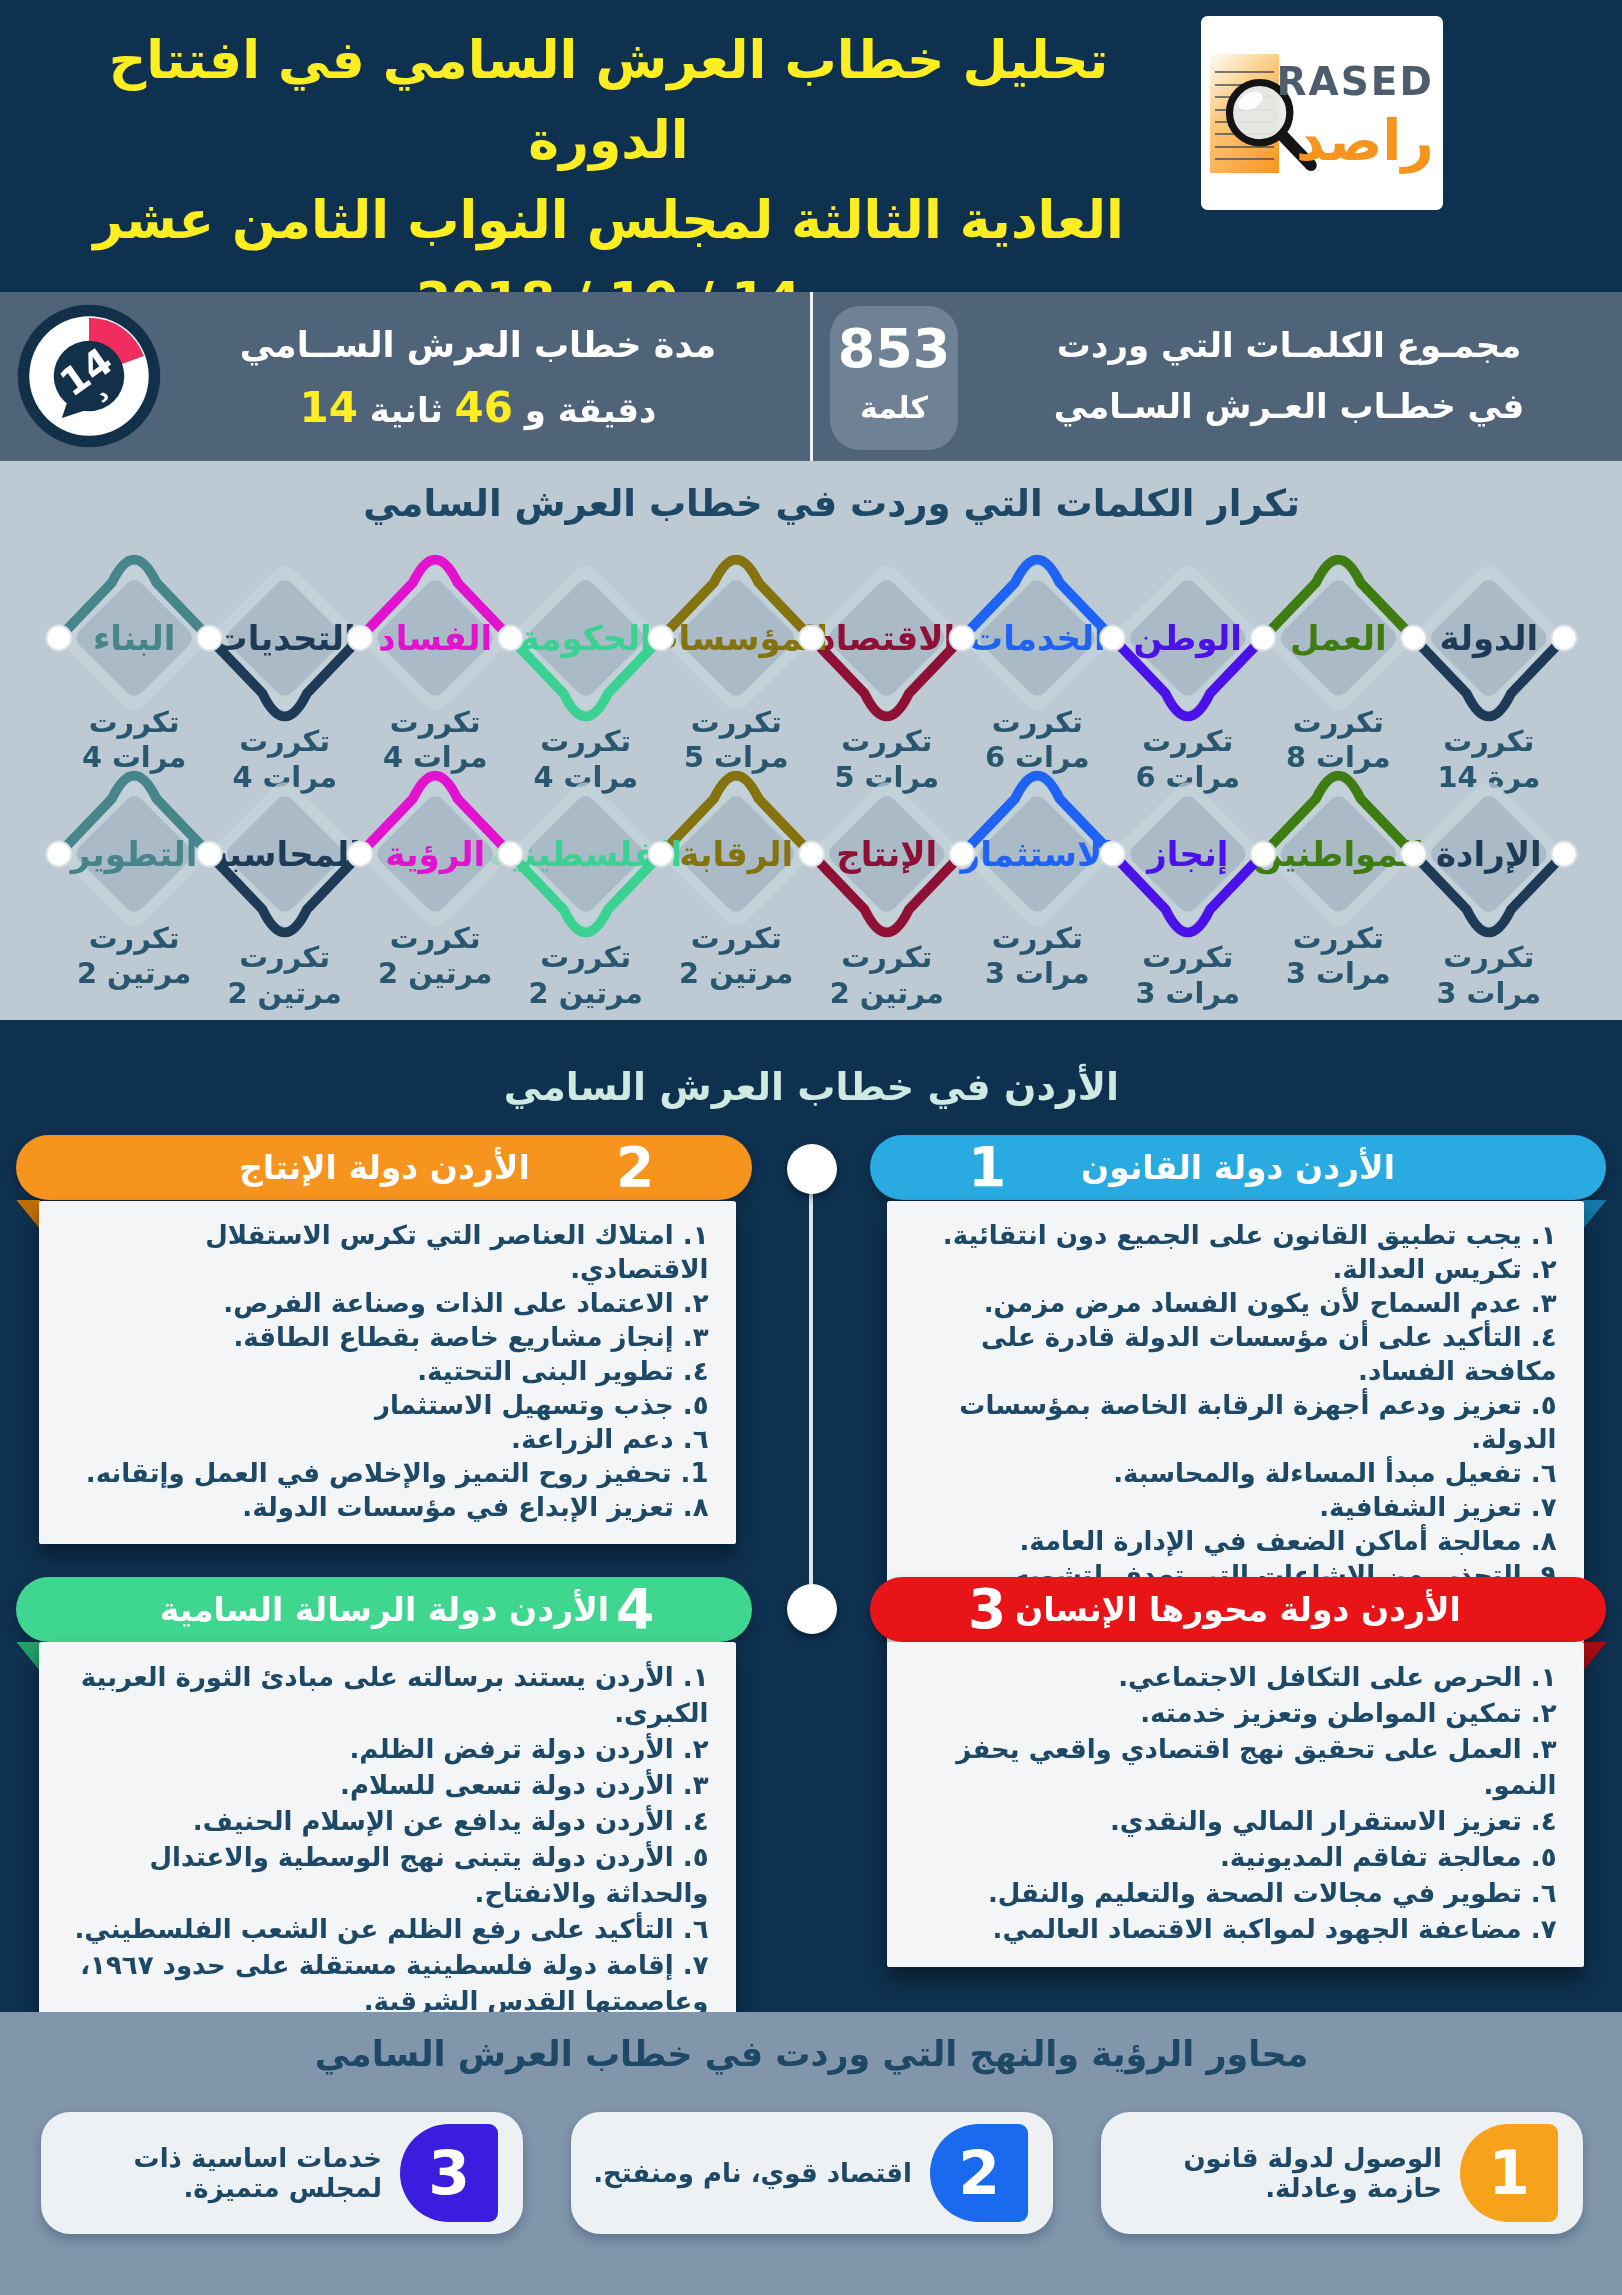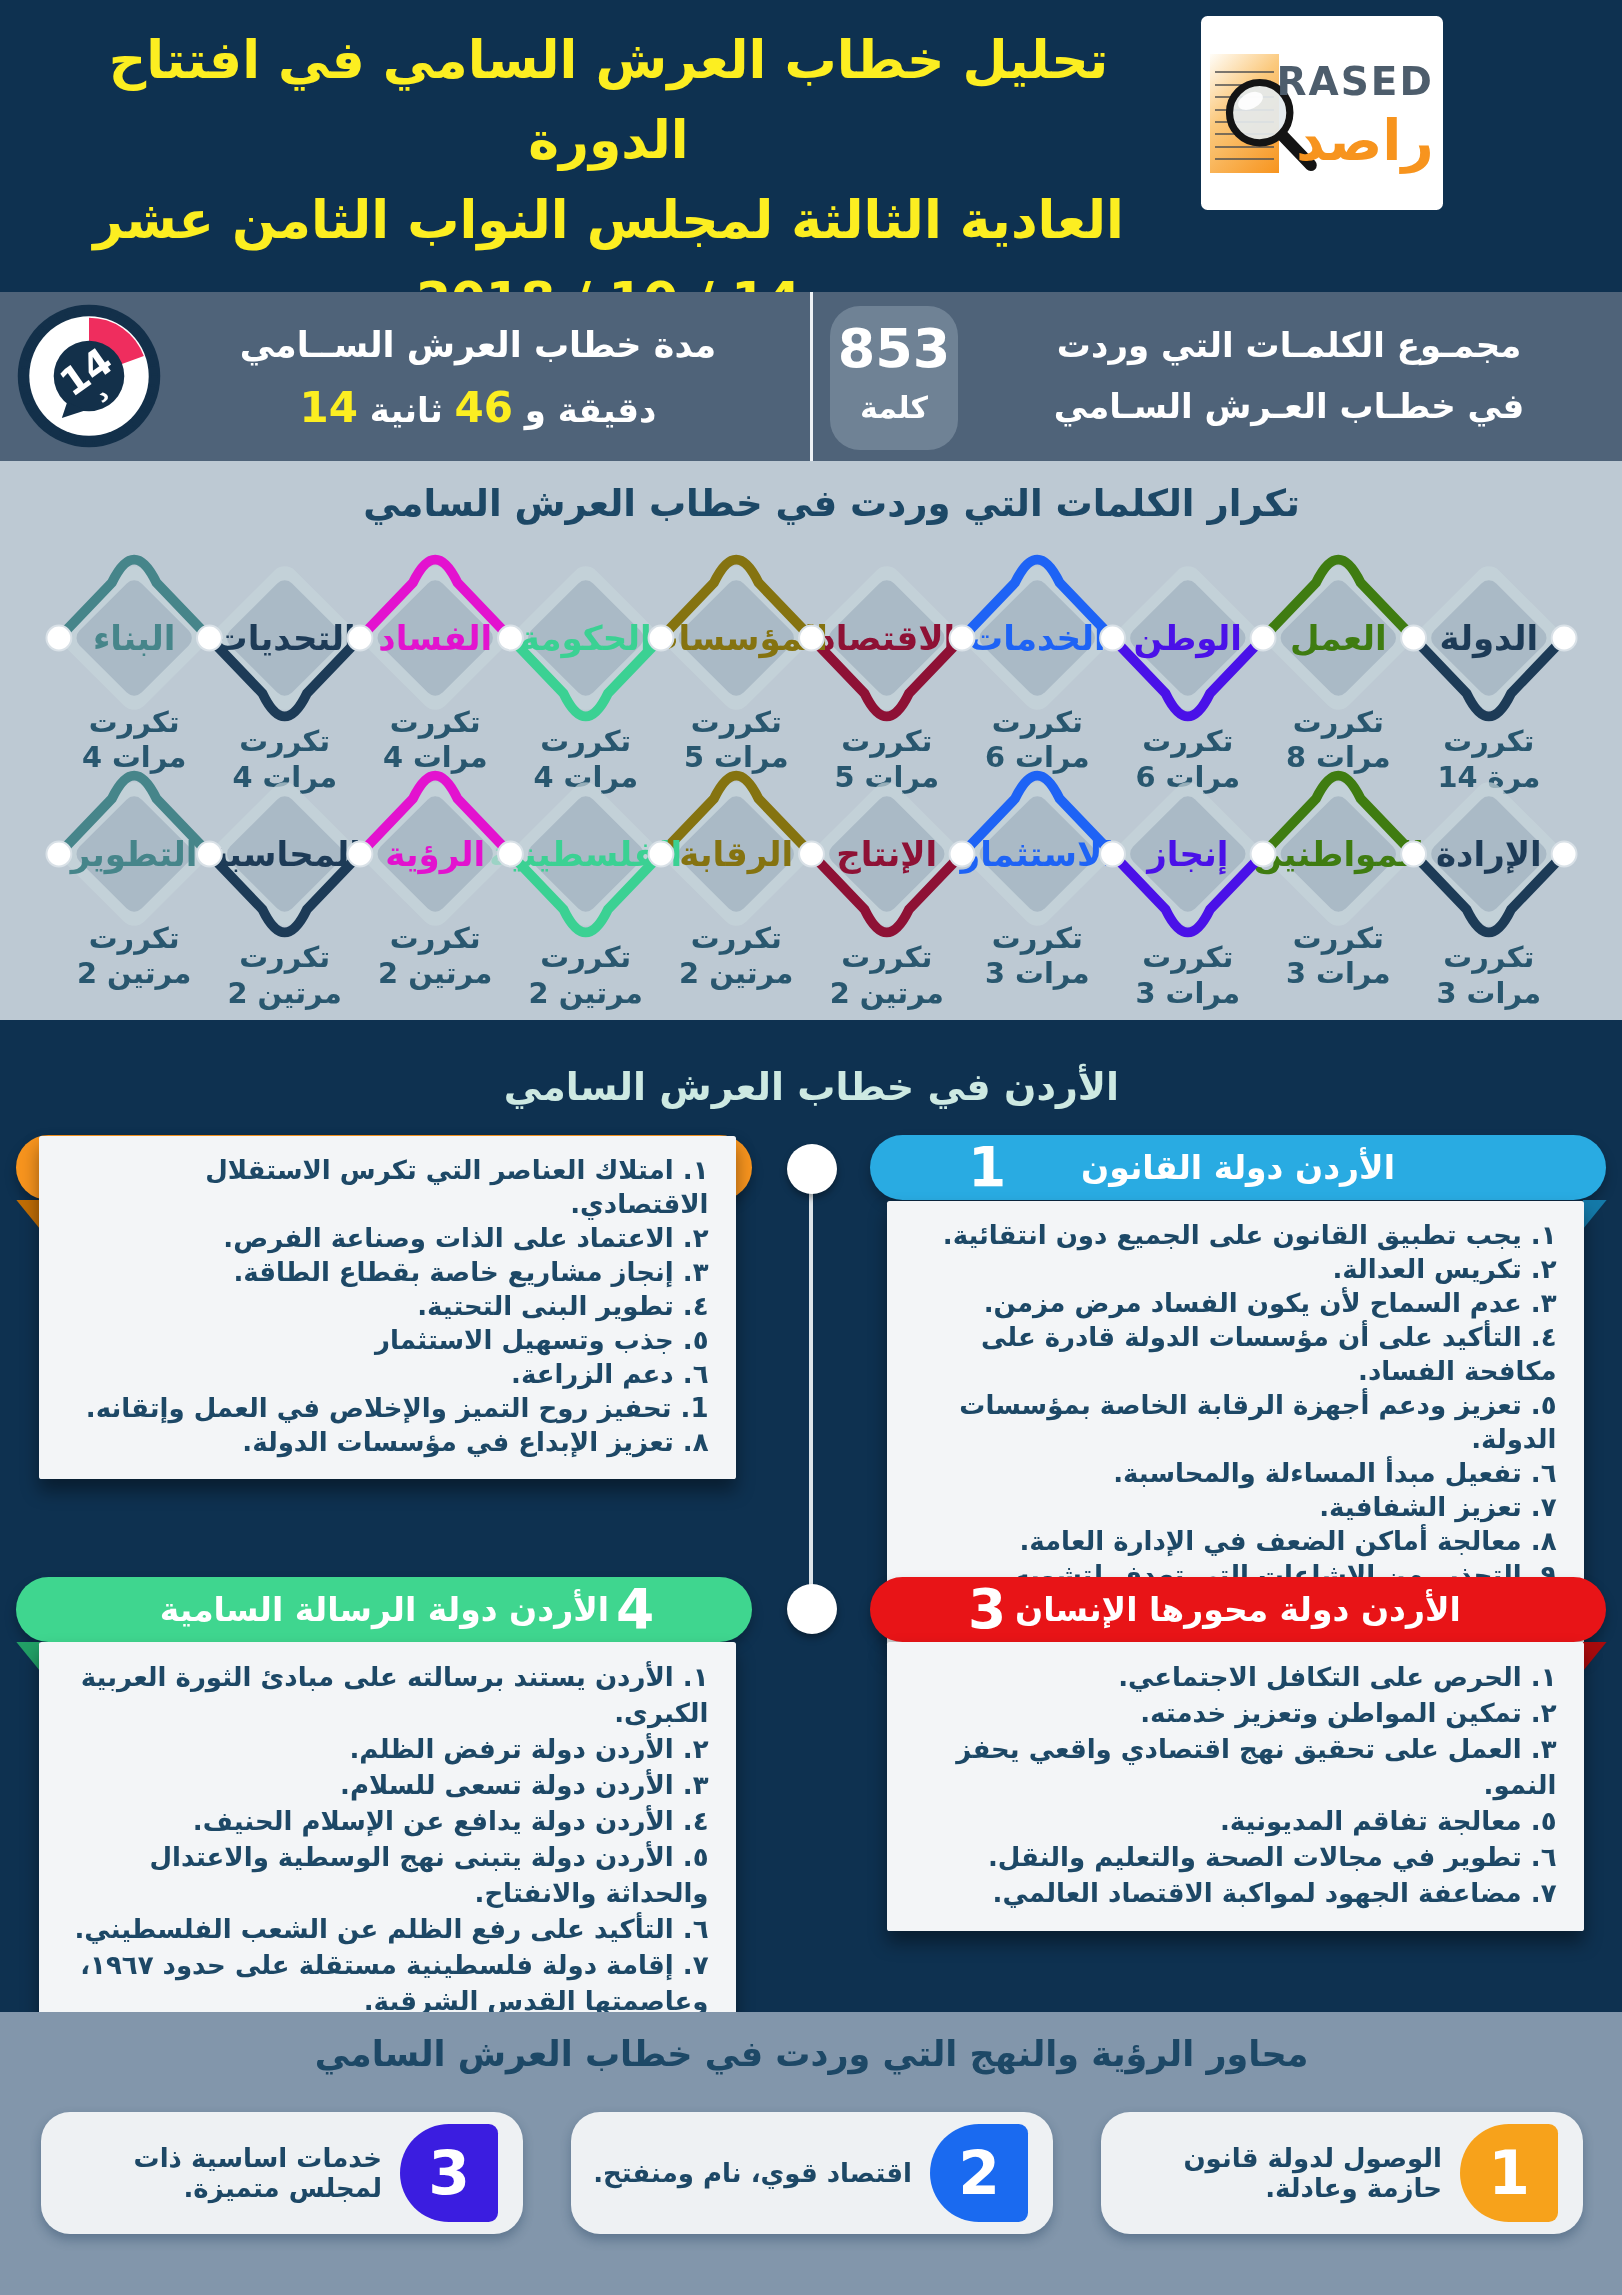--- a/index.html
+++ b/index.html
@@ -297,40 +297,41 @@
       <div class="card-item">٧. تعزيز الشفافية.</div>
       <div class="card-item">٨. معالجة أماكن الضعف في الإدارة العامة.</div>
       <div class="card-item">٩. التحذير من الإشاعات التي تهدف لتشويه السمعة والنيل من المنجزات.</div>
     </div>
 
   <div class="abs card-header" style="left: 16.4px; top: 1135px; width: 736px; background: rgb(247, 148, 30);">
     <div class="card-num at-right">2</div>
     <div class="card-title">الأردن دولة الإنتاج</div>
   </div>
   <div class="abs card-fold fold-l" style="left: 16.4px; top: 1200px; background: rgb(192, 109, 5);"></div>
-  <div class="abs card-body" style="left:39px;top:1136px;padding-left:29px;">
+  <div class="abs card-body" style="left:39px;top:1201px;padding-left:29px;">
       <div class="card-item">١. امتلاك العناصر التي تكرس الاستقلال الاقتصادي.</div>
       <div class="card-item">٢. الاعتماد على الذات وصناعة الفرص.</div>
       <div class="card-item">٣. إنجاز مشاريع خاصة بقطاع الطاقة.</div>
       <div class="card-item">٤. تطوير البنى التحتية.</div>
       <div class="card-item">٥. جذب وتسهيل الاستثمار</div>
       <div class="card-item">٦. دعم الزراعة.</div>
       <div class="card-item">1. تحفيز روح التميز والإخلاص في العمل وإتقانه.</div>
       <div class="card-item">٨. تعزيز الإبداع في مؤسسات الدولة.</div>
     </div>
 
   <div class="abs card-header" style="left: 870px; top: 1577px; width: 736px; background: rgb(232, 20, 23);">
     <div class="card-num at-left">3</div>
     <div class="card-title">الأردن دولة محورها الإنسان</div>
   </div>
   <div class="abs card-fold fold-r" style="left: 1583px; top: 1642px; background: rgb(168, 11, 13);"></div>
   <div class="abs card-body loose" style="left:887px;top:1642px;">
       <div class="card-item">١. الحرص على التكافل الاجتماعي.</div>
       <div class="card-item">٢. تمكين المواطن وتعزيز خدمته.</div>
       <div class="card-item">٣. العمل على تحقيق نهج اقتصادي واقعي يحفز النمو.</div>
+      <div class="card-item">٤. تعزيز الاستقرار المالي والنقدي.</div>
       <div class="card-item">٥. معالجة تفاقم المديونية.</div>
       <div class="card-item">٦. تطوير في مجالات الصحة والتعليم والنقل.</div>
       <div class="card-item">٧. مضاعفة الجهود لمواكبة الاقتصاد العالمي.</div>
     </div>
 
   <div class="abs card-header" style="left: 16.4px; top: 1577px; width: 736px; background: rgb(63, 214, 143);">
     <div class="card-num at-right">4</div>
     <div class="card-title">الأردن دولة الرسالة السامية</div>
   </div>
   <div class="abs card-fold fold-l" style="left: 16.4px; top: 1642px; background: rgb(34, 160, 102);"></div>

